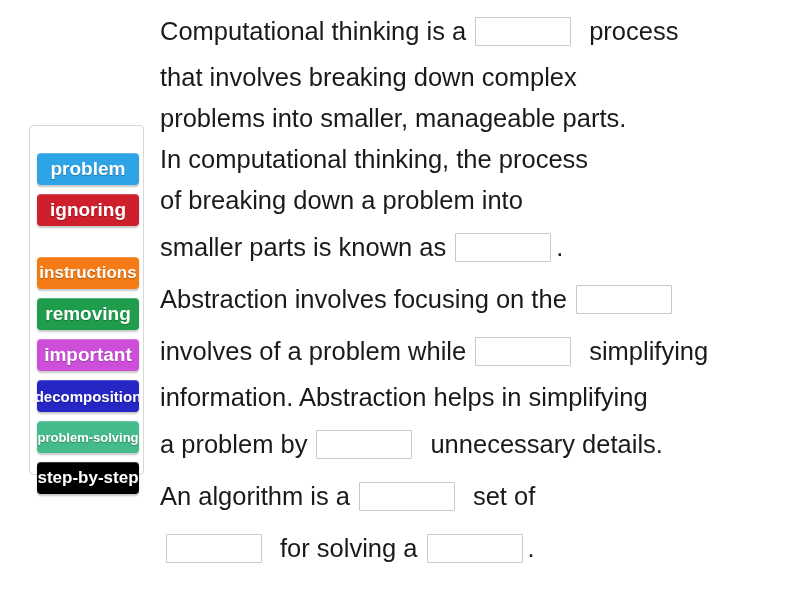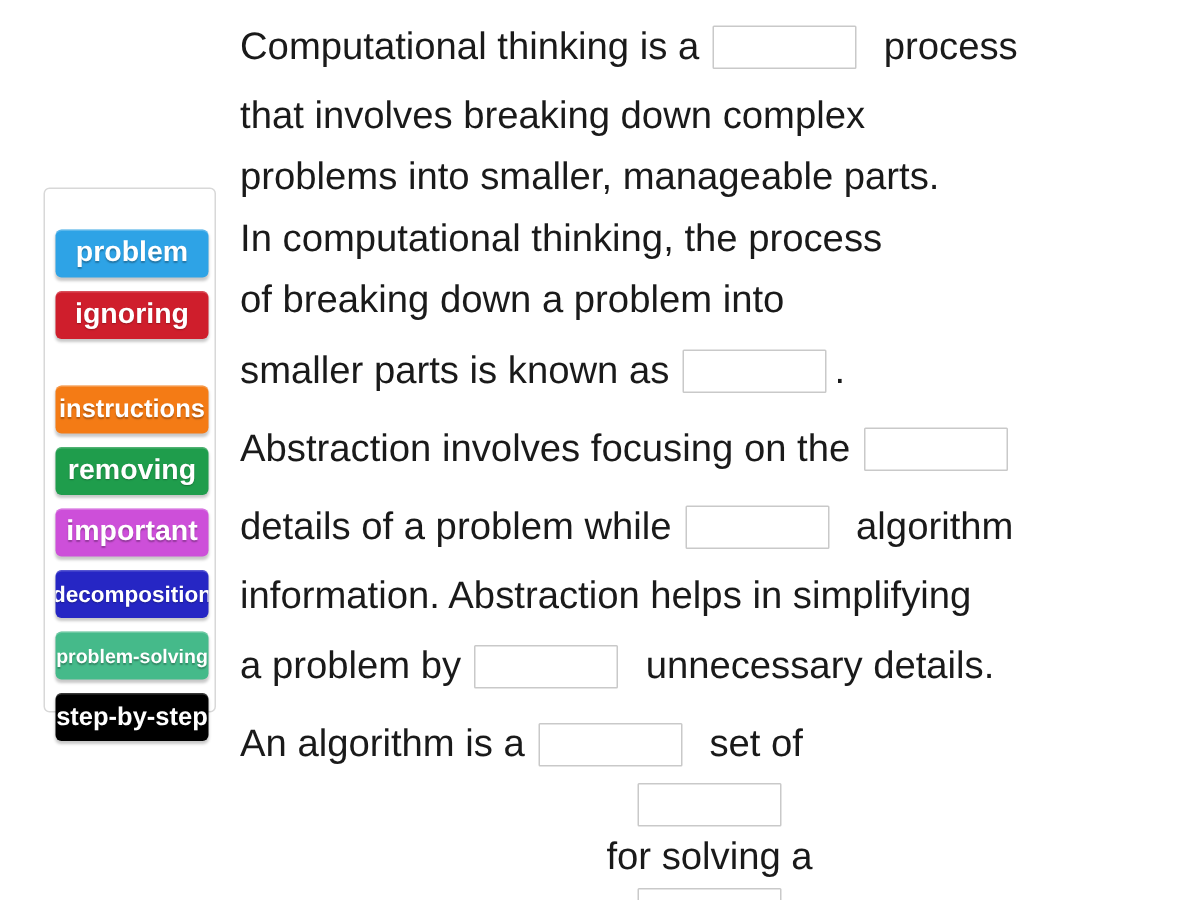--- a/index.html
+++ b/index.html
@@ -64,21 +64,21 @@
     line-height: 41px;
   }
   .cloze-line {
     display: flex;
     align-items: center;
     flex-wrap: nowrap;
     height: 41px;
     white-space: pre;
   }
   .cloze-line.has-blank { height: 52px; }
-  .cloze-line.indent { padding-left: 6px; flex-direction: column; }
+  .cloze-line.indent { padding-left: 6px; }
   .blank {
     display: inline-block;
     width: 96px;
     height: 29px;
     border: 1px solid #c9c9c9;
     background: #ffffff;
     box-sizing: border-box;
     border-radius: 1px;
     vertical-align: middle;
     flex: 0 0 auto;
@@ -121,18 +121,18 @@
 </div>
 
 <div id="cloze-text">
     <div class="cloze-line has-blank"><span class="txt">Computational thinking is a</span><span class="sp"></span><span class="blank"></span><span class="sp"></span><span class="sp"></span><span class="txt">process</span></div>
     <div class="cloze-line"><span class="txt">that involves breaking down complex</span></div>
     <div class="cloze-line"><span class="txt">problems into smaller, manageable parts.</span></div>
     <div class="cloze-line"><span class="txt">In computational thinking, the process</span></div>
     <div class="cloze-line"><span class="txt">of breaking down a problem into</span></div>
     <div class="cloze-line has-blank"><span class="txt">smaller parts is known as</span><span class="sp"></span><span class="blank"></span><span class="sp-sm"></span><span class="txt">.</span></div>
     <div class="cloze-line has-blank"><span class="txt">Abstraction involves focusing on the</span><span class="sp"></span><span class="blank"></span></div>
-    <div class="cloze-line has-blank"><span class="txt">details of a problem while</span><span class="sp"></span><span class="blank"></span><span class="sp"></span><span class="sp"></span><span class="txt">algorithm</span></div>
+    <div class="cloze-line has-blank"><span class="txt">involves of a problem while</span><span class="sp"></span><span class="blank"></span><span class="sp"></span><span class="sp"></span><span class="txt">simplifying</span></div>
     <div class="cloze-line"><span class="txt">information. Abstraction helps in simplifying</span></div>
     <div class="cloze-line has-blank"><span class="txt">a problem by</span><span class="sp"></span><span class="blank"></span><span class="sp"></span><span class="sp"></span><span class="txt">unnecessary details.</span></div>
     <div class="cloze-line has-blank"><span class="txt">An algorithm is a</span><span class="sp"></span><span class="blank"></span><span class="sp"></span><span class="sp"></span><span class="txt">set of</span></div>
     <div class="cloze-line has-blank indent"><span class="blank"></span><span class="sp"></span><span class="sp"></span><span class="txt">for solving a</span><span class="sp"></span><span class="blank"></span><span class="sp-sm"></span><span class="txt">.</span></div>
   </div>
 
 </body></html>

